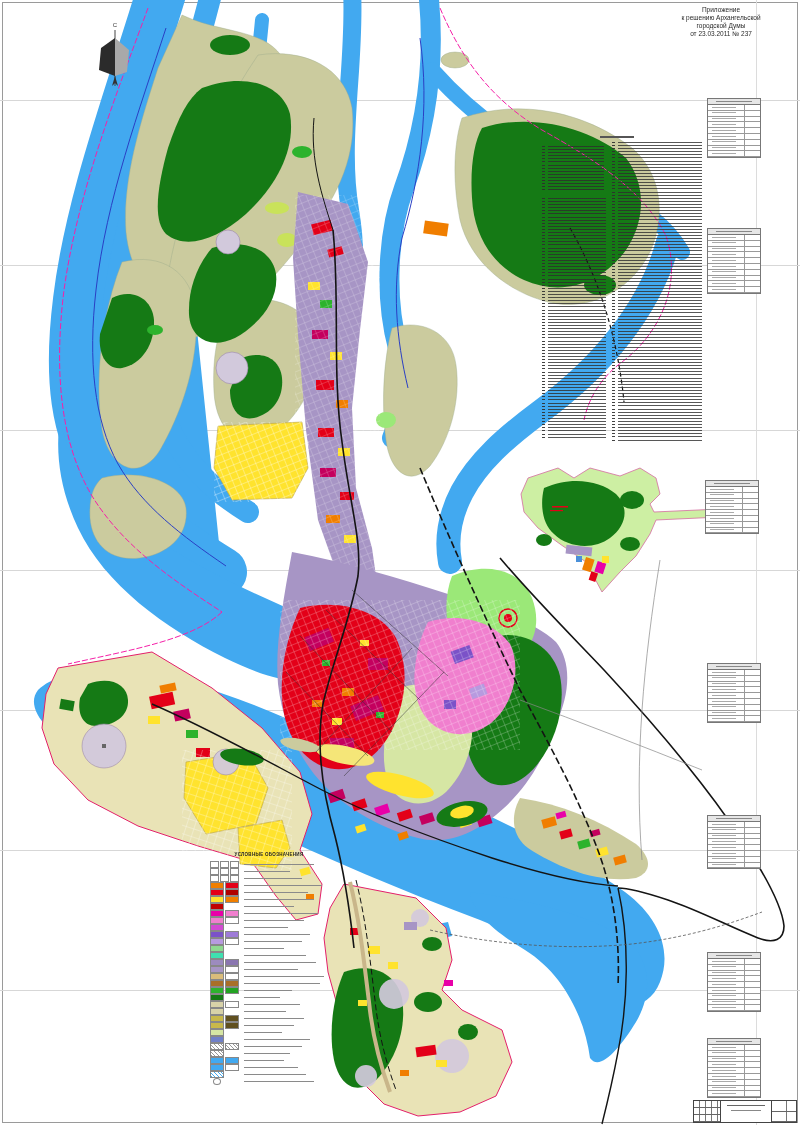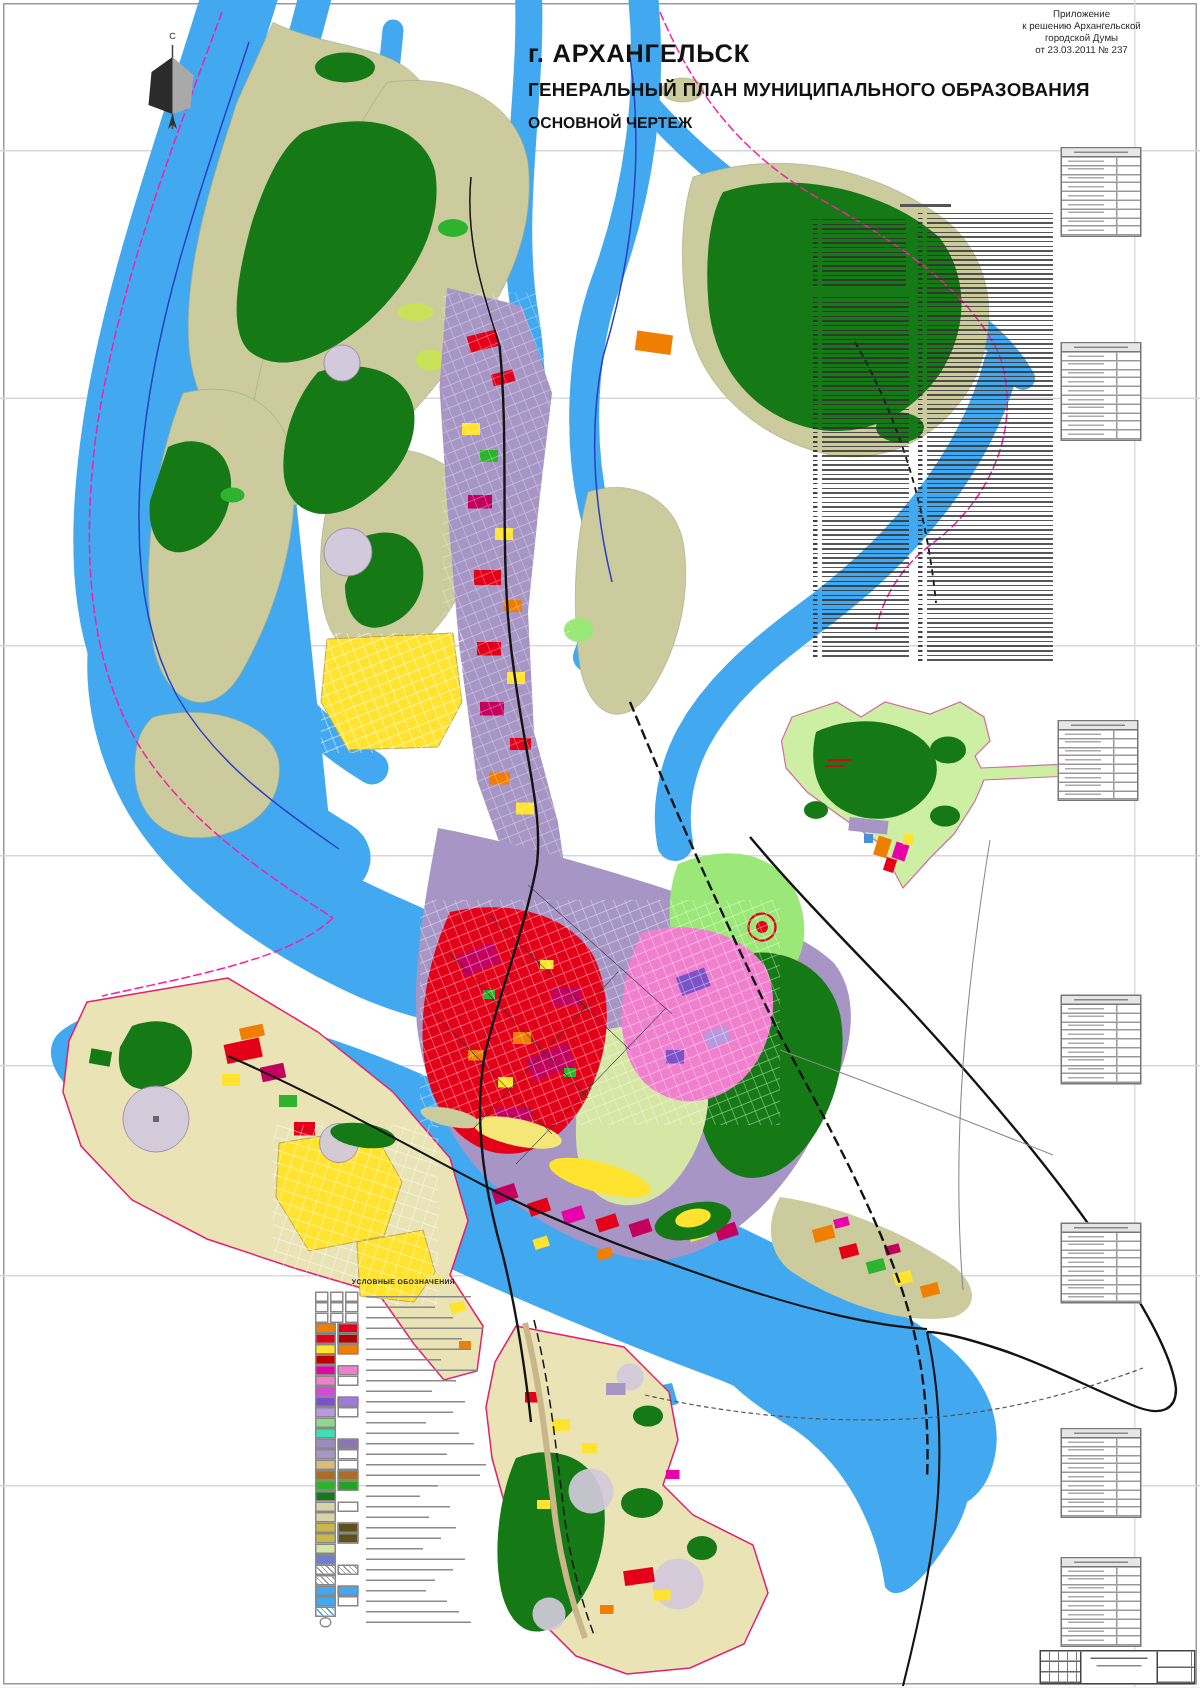--- a/index.html
+++ b/index.html
@@ -325,25 +325,20 @@
     </g>
   </svg>
 
   <div id="annotation">
     <div>Приложение</div>
     <div>к решению Архангельской</div>
     <div>городской Думы</div>
     <div>от 23.03.2011 № 237</div>
   </div>
 
-  <div id="title">
-    <div class="t1">г. АРХАНГЕЛЬСК</div>
-    <div class="t2">ГЕНЕРАЛЬНЫЙ ПЛАН МУНИЦИПАЛЬНОГО ОБРАЗОВАНИЯ</div>
-    <div class="t3">ОСНОВНОЙ ЧЕРТЕЖ</div>
-  </div>
 
   <div id="north">
     <span class="n-label">С</span>
     <svg width="44" height="68" viewBox="0 0 44 68">
       <line x1="22" y1="8" x2="22" y2="64" stroke="#444" stroke-width="1"></line>
       <path d="M22,16 L8,26 L6,48 L22,54 Z" fill="#2b2b2b"></path>
       <path d="M22,16 L36,28 L34,50 L22,54 Z" fill="#a9a9a9"></path>
       <path d="M22,54 L19,64 L22,61 L25,64 Z" fill="#333"></path>
     </svg>
   </div>

